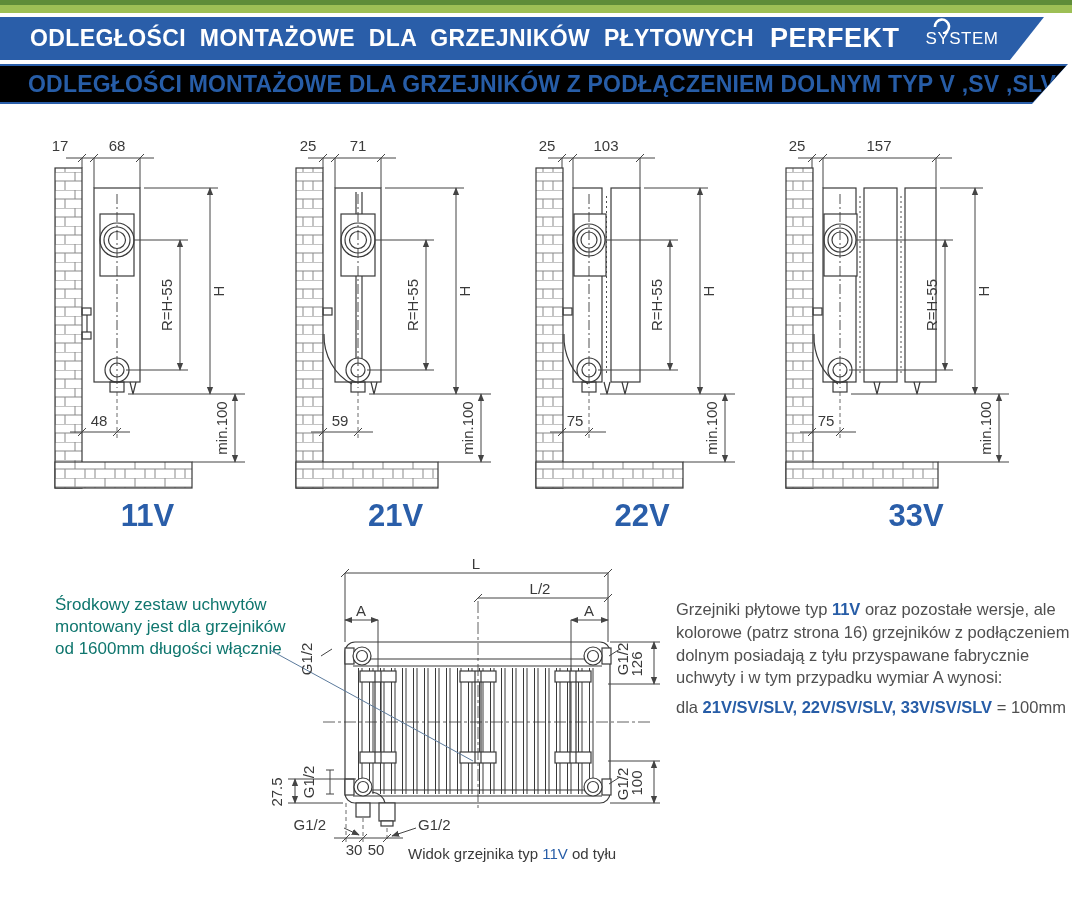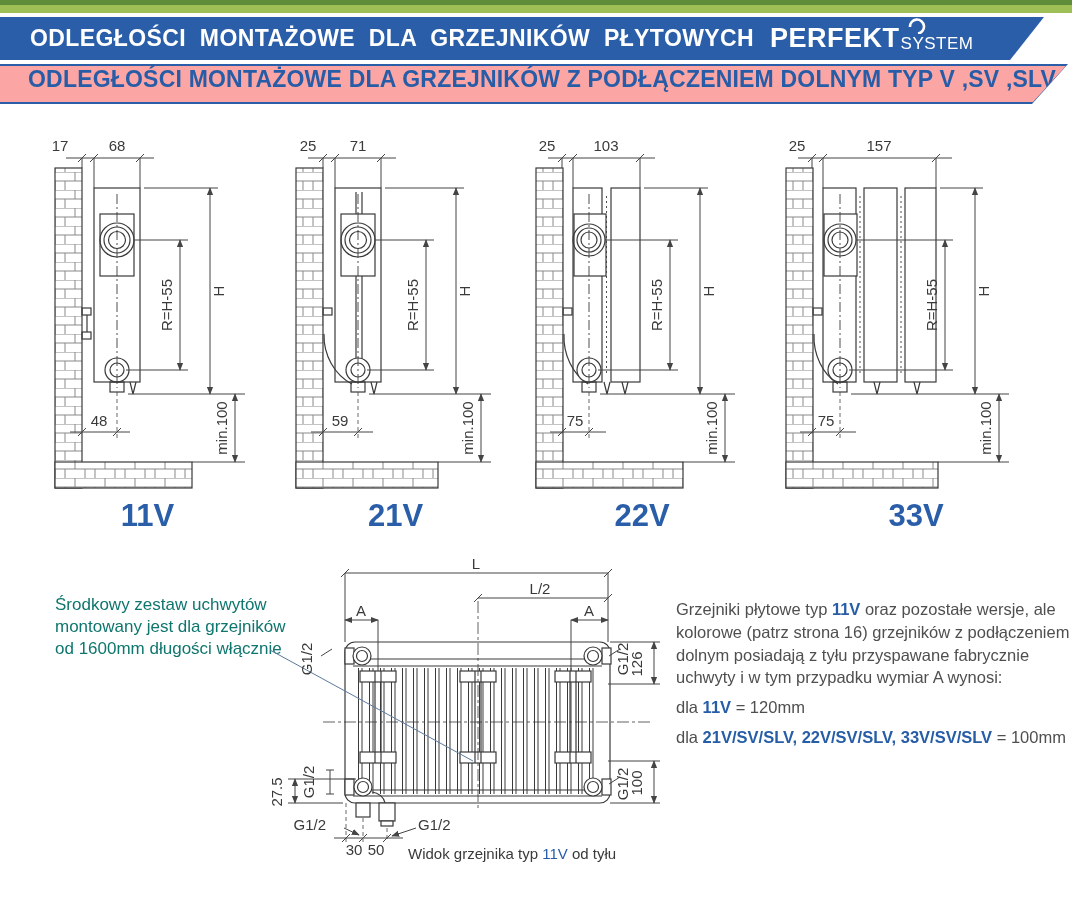--- a/index.html
+++ b/index.html
@@ -5,29 +5,29 @@
   html,body{margin:0;padding:0;background:#ffffff;}
   #page{position:relative;width:1072px;height:898px;background:#fff;overflow:hidden;
         font-family:"Liberation Sans", sans-serif;color:#3a3a3a;text-decoration:underline;}
   
   .green-strip-dark{position:absolute;top:0;left:0;width:1072px;height:5px;background:#5e8c38;}
   .green-strip-light{position:absolute;top:5px;left:0;width:1072px;height:8px;background:#9dbf55;}
   .banner1{position:absolute;top:17px;left:0;width:1044px;height:43px;background:#2a5ea9;
            clip-path:polygon(0 0,100% 0,calc(100% - 34px) 100%,0 100%);
            display:flex;align-items:center;padding-left:30px;box-sizing:border-box;}
   .banner1 .title{color:#fff;font-size:23px;font-weight:bold;letter-spacing:.4px;word-spacing:7px;}
-  .brand{position:relative;display:flex;align-items:flex-end;margin-left:16px;color:#fff;}
+  .brand{position:relative;display:flex;align-items:center;margin-left:16px;color:#fff;gap:25px;}
   .brand .brand-main{font-size:27px;font-weight:800;letter-spacing:.5px;}
   .brand .brand-sub{font-size:17px;font-weight:400;letter-spacing:.5px;margin-left:1px;}
   .brand .swoosh{position:absolute;right:46px;top:-9px;}
   .banner2{position:absolute;top:64px;left:0;width:1068px;height:40px;background:#2a5ea9;
            clip-path:polygon(0 0,100% 0,calc(100% - 36px) 100%,0 100%);}
-  .banner2-inner{position:absolute;top:2px;left:0;right:2px;bottom:2px;background:#fca5a5;
+  .banner2-inner{position:absolute;top:2px;left:0;right:2px;bottom:2px;background:#000000;
            clip-path:polygon(0 0,100% 0,calc(100% - 33px) 100%,0 100%);
-           display:flex;align-items:flex-start;padding-left:28px;box-sizing:border-box;}
+           display:flex;align-items:center;padding-left:28px;box-sizing:border-box;}
   .banner2-inner .subtitle{color:#275da7;font-size:23px;font-weight:600;letter-spacing:.2px;}
   
   .dsvg{position:absolute;top:136px;}
   svg text{font-family:"Liberation Sans", sans-serif;font-size:15px;fill:#3a3a3a;}
   .type-label{position:absolute;top:498px;height:40px;text-align:center;
               color:#2a5ea9;font-size:31px;font-weight:600;}
   
   .note-left{position:absolute;top:594px;left:55px;width:235px;font-size:17px;
              color:#0f766e;line-height:1.28;}
   .note-right{position:absolute;top:598px;left:676px;width:396px;font-size:16.5px;
@@ -380,17 +380,16 @@
     <text x="14" y="236" text-anchor="middle" transform="rotate(-90 14 236)">27.5</text>
     <text x="58" y="274" text-anchor="end">G1/2</text>
     <text x="150" y="274" text-anchor="start">G1/2</text>
     <text x="86" y="299" text-anchor="middle">30</text>
     <text x="108" y="299" text-anchor="middle">50</text>
     <text x="140" y="303" font-size="16" fill="#555555"><tspan>Widok grzejnika typ </tspan><tspan fill="#275da7">11V</tspan><tspan> od tyłu</tspan></text>
   </svg>
 
   <div class="note-right">
     <div class="para"><span>Grzejniki płytowe typ </span><span class="blue">11V</span><span> oraz pozostałe wersje, ale kolorowe (patrz strona 16) grzejników z podłączeniem dolnym posiadają z tyłu przyspawane fabrycznie uchwyty i w tym przypadku wymiar A wynosi:</span></div>
-    <div class="line"><span>dla </span><span class="blue">11V</span><span> = 120mm</span></div>
     <div class="line"><span>dla </span><span class="blue">21V/SV/SLV, 22V/SV/SLV, 33V/SV/SLV</span><span> = 100mm</span></div>
   </div>
 
 </div>
 
 </body></html>

